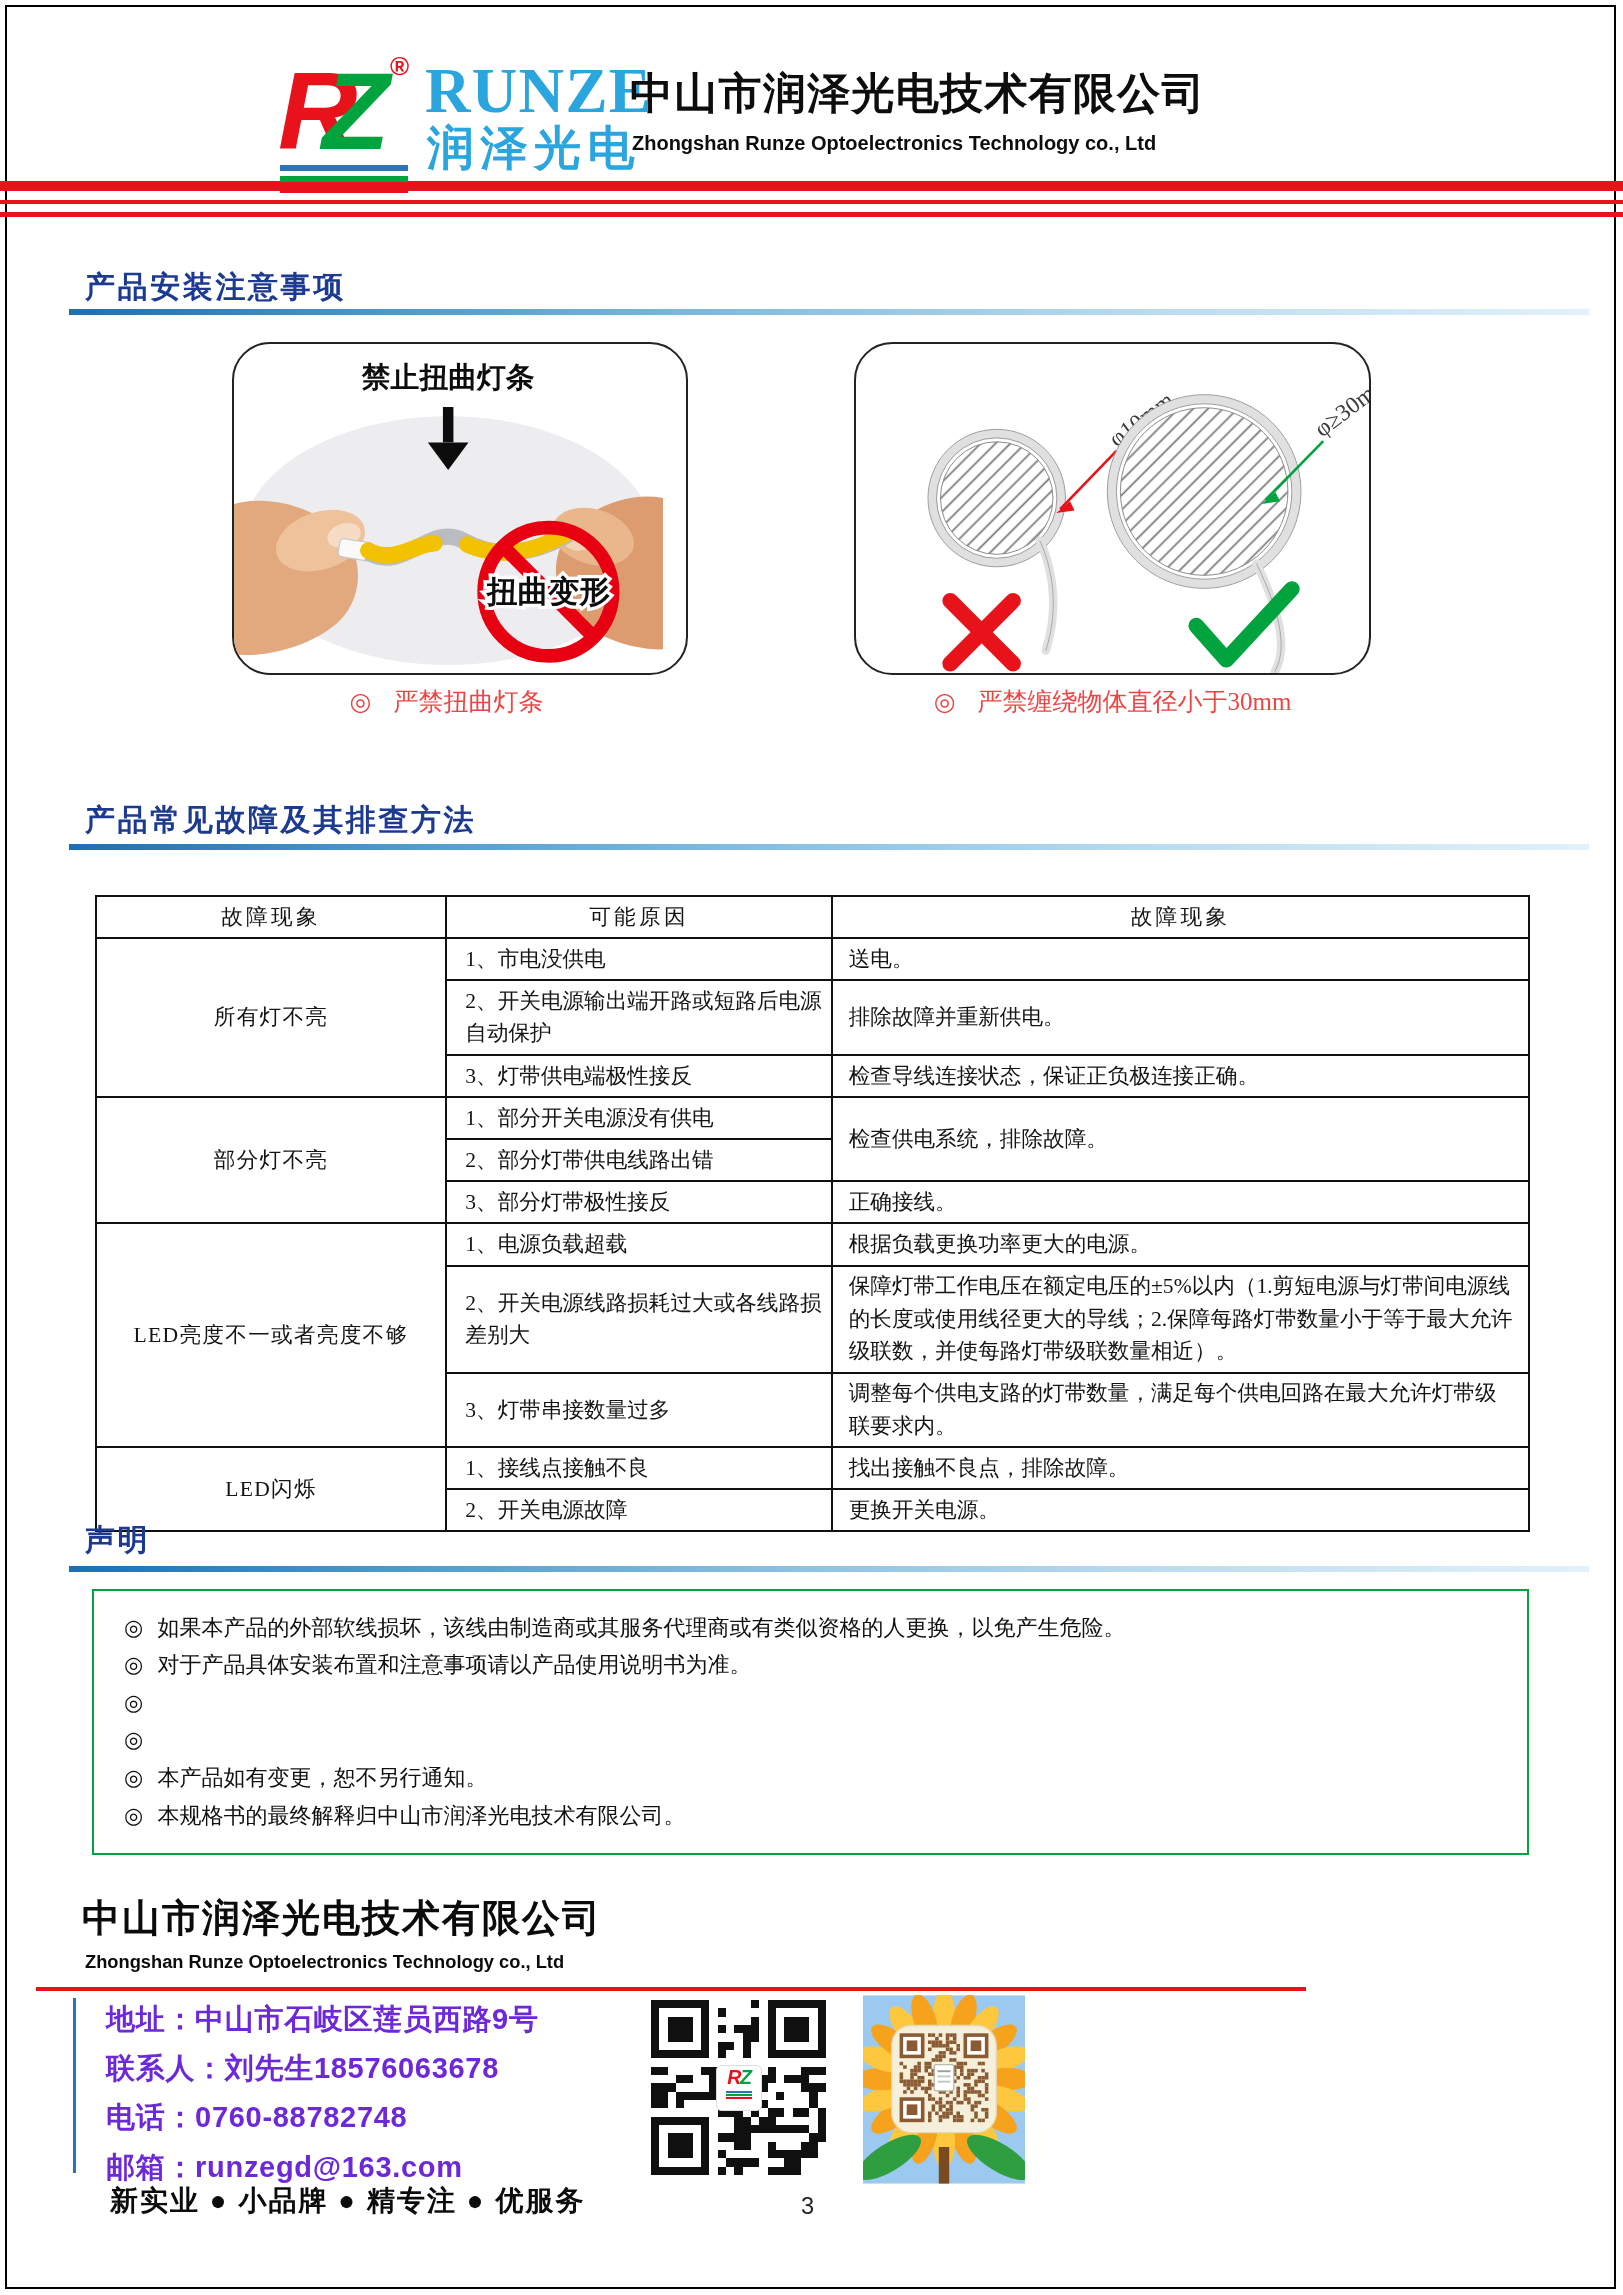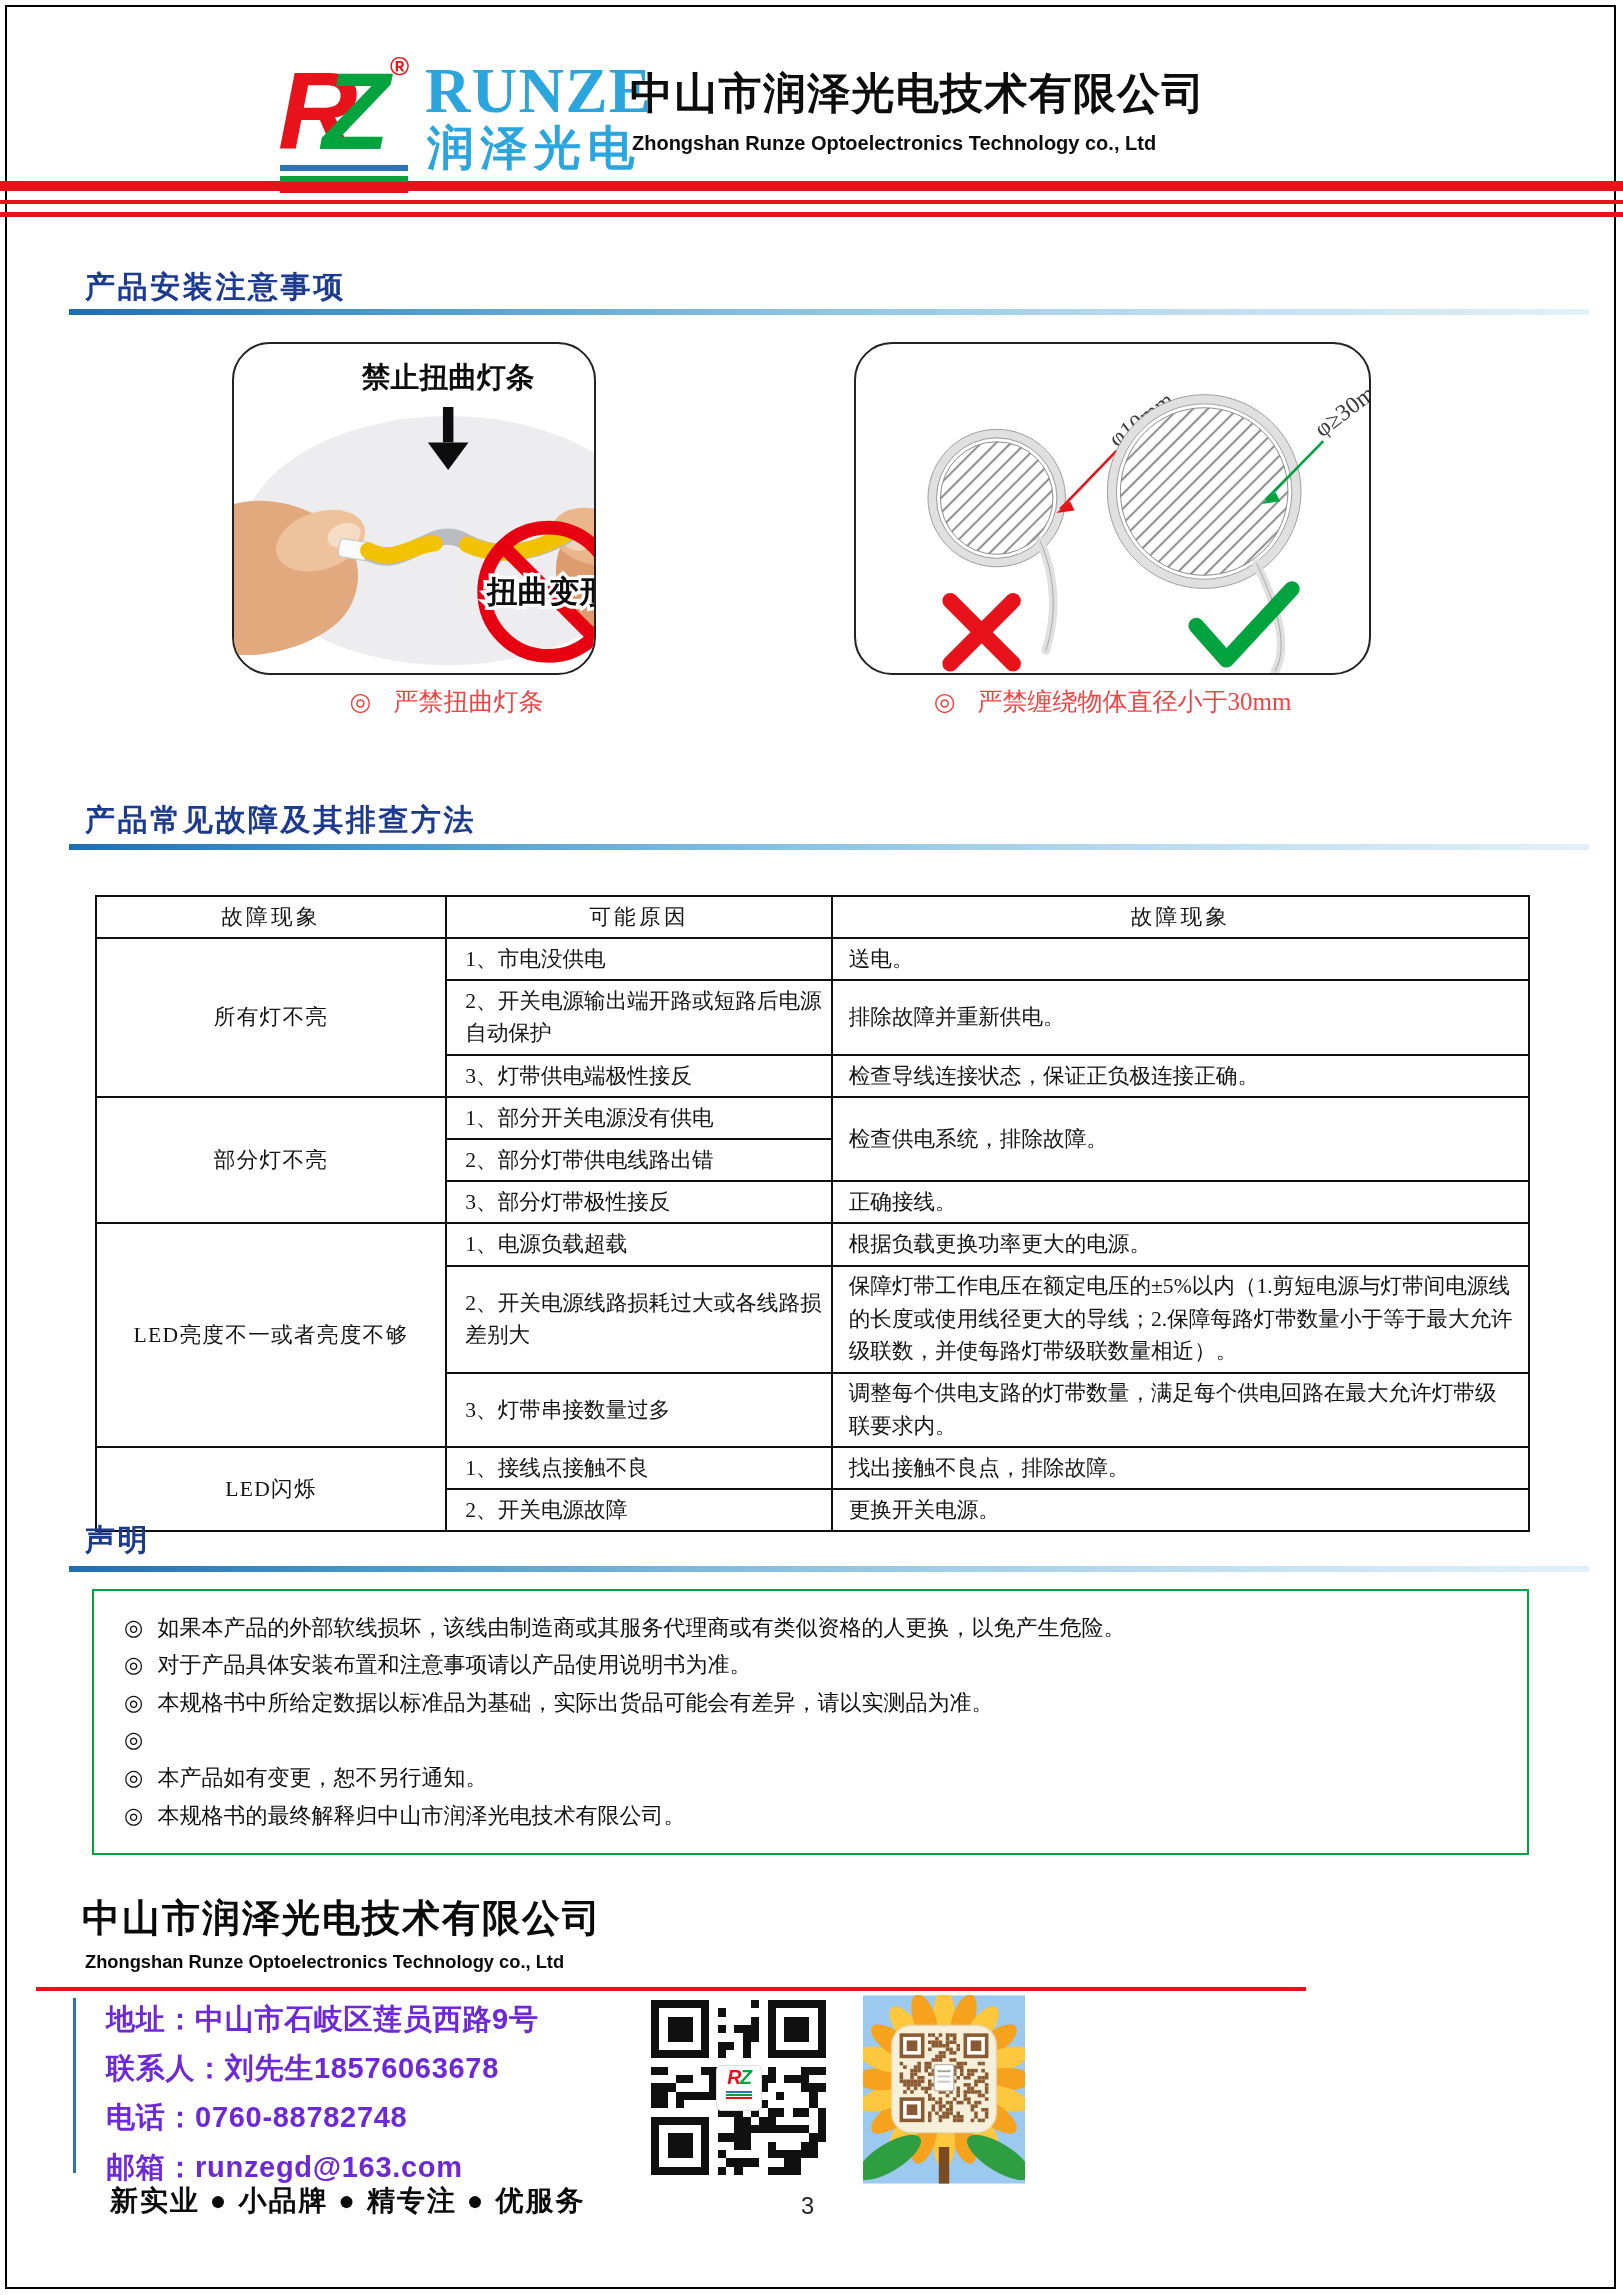--- a/index.html
+++ b/index.html
@@ -44,21 +44,21 @@
   #title-faults  { left:85px; top:800px; }
   #title-decl    { left:85px; top:1520px; }
   .sec-underline { left:69px; width:1520px; height:5.9px; z-index:3;
     background:linear-gradient(90deg,#1e6fb2 0%,#4e9bcb 22%,#8cc2e2 48%,#bcdcef 72%,#e2f1fa 100%); }
   #ul-install { top:309px; }
   #ul-faults  { top:844px; }
   #ul-decl    { top:1566px; }
 
   
   .fig-box { border:2px solid #232323; border-radius:38px; overflow:hidden; background:#fff; }
-  #fig1 { left:232px; top:342px; width:364px; height:333px; }
+  #fig1 { left:232px; top:342px; width:456px; height:333px; }
   #fig2 { left:854px; top:342px; width:517px; height:333px; }
   .fig-caption { top:685px; text-align:center; font-size:25px; color:#ef4444;
     font-family:"Liberation Serif","DejaVu Serif",serif; }
   #cap1 { left:232px; width:429px; }
   #cap2 { left:854px; width:517px; }
   .cap-marker { margin-right:22px; }
 
   
   #fault-table { left:95px; top:895px; width:1433px; border-collapse:collapse;
     table-layout:fixed; font-family:"Liberation Serif","DejaVu Serif",serif;
@@ -273,21 +273,20 @@
     <div class="decl-item">
       <span class="decl-marker">◎</span>
       <span>如果本产品的外部软线损坏，该线由制造商或其服务代理商或有类似资格的人更换，以免产生危险。</span>
     </div>
     <div class="decl-item">
       <span class="decl-marker">◎</span>
       <span>对于产品具体安装布置和注意事项请以产品使用说明书为准。</span>
     </div>
     <div class="decl-item">
       <span class="decl-marker">◎</span>
-      <span>本规格书中所给定数据以标准品为基础，实际出货品可能会有差异，请以实测品为准。</span>
     </div>
     <div class="decl-item">
       <span class="decl-marker">◎</span>
     </div>
     <div class="decl-item">
       <span class="decl-marker">◎</span>
       <span>本产品如有变更，恕不另行通知。</span>
     </div>
     <div class="decl-item">
       <span class="decl-marker">◎</span>

